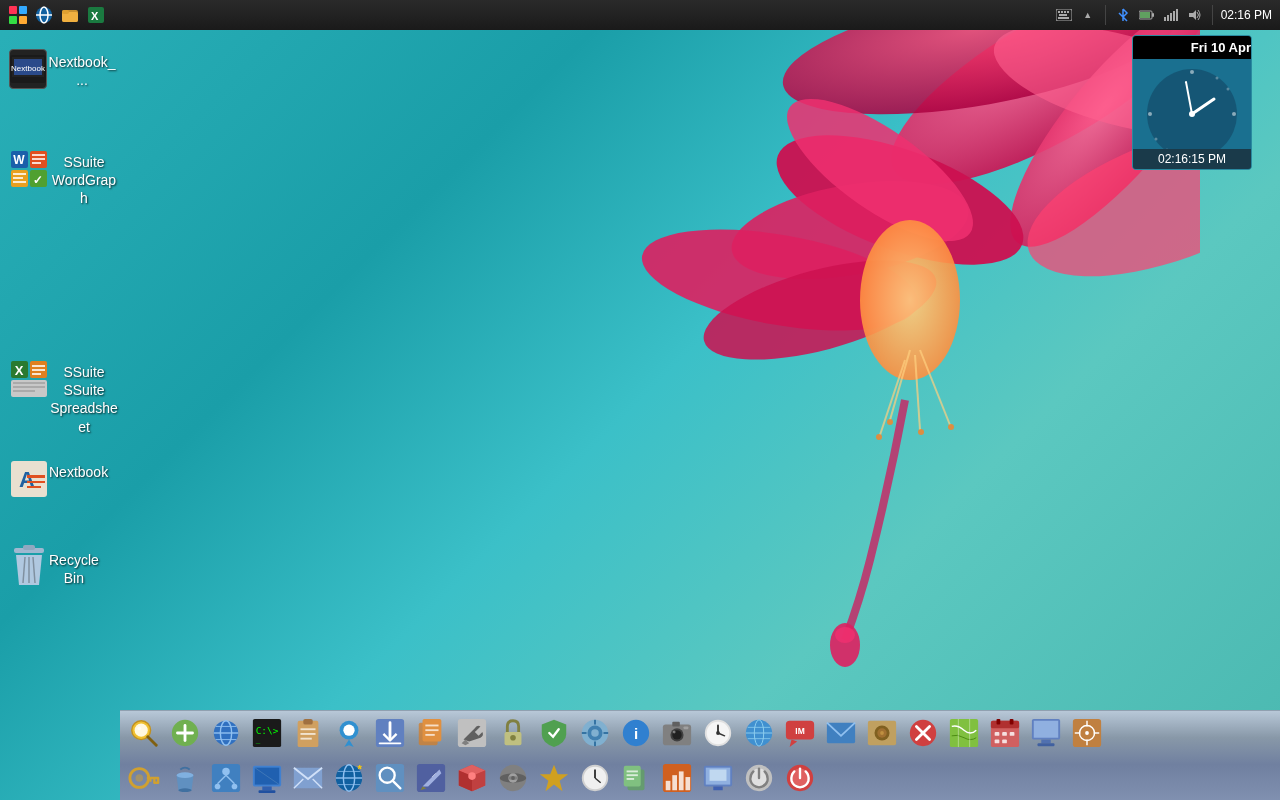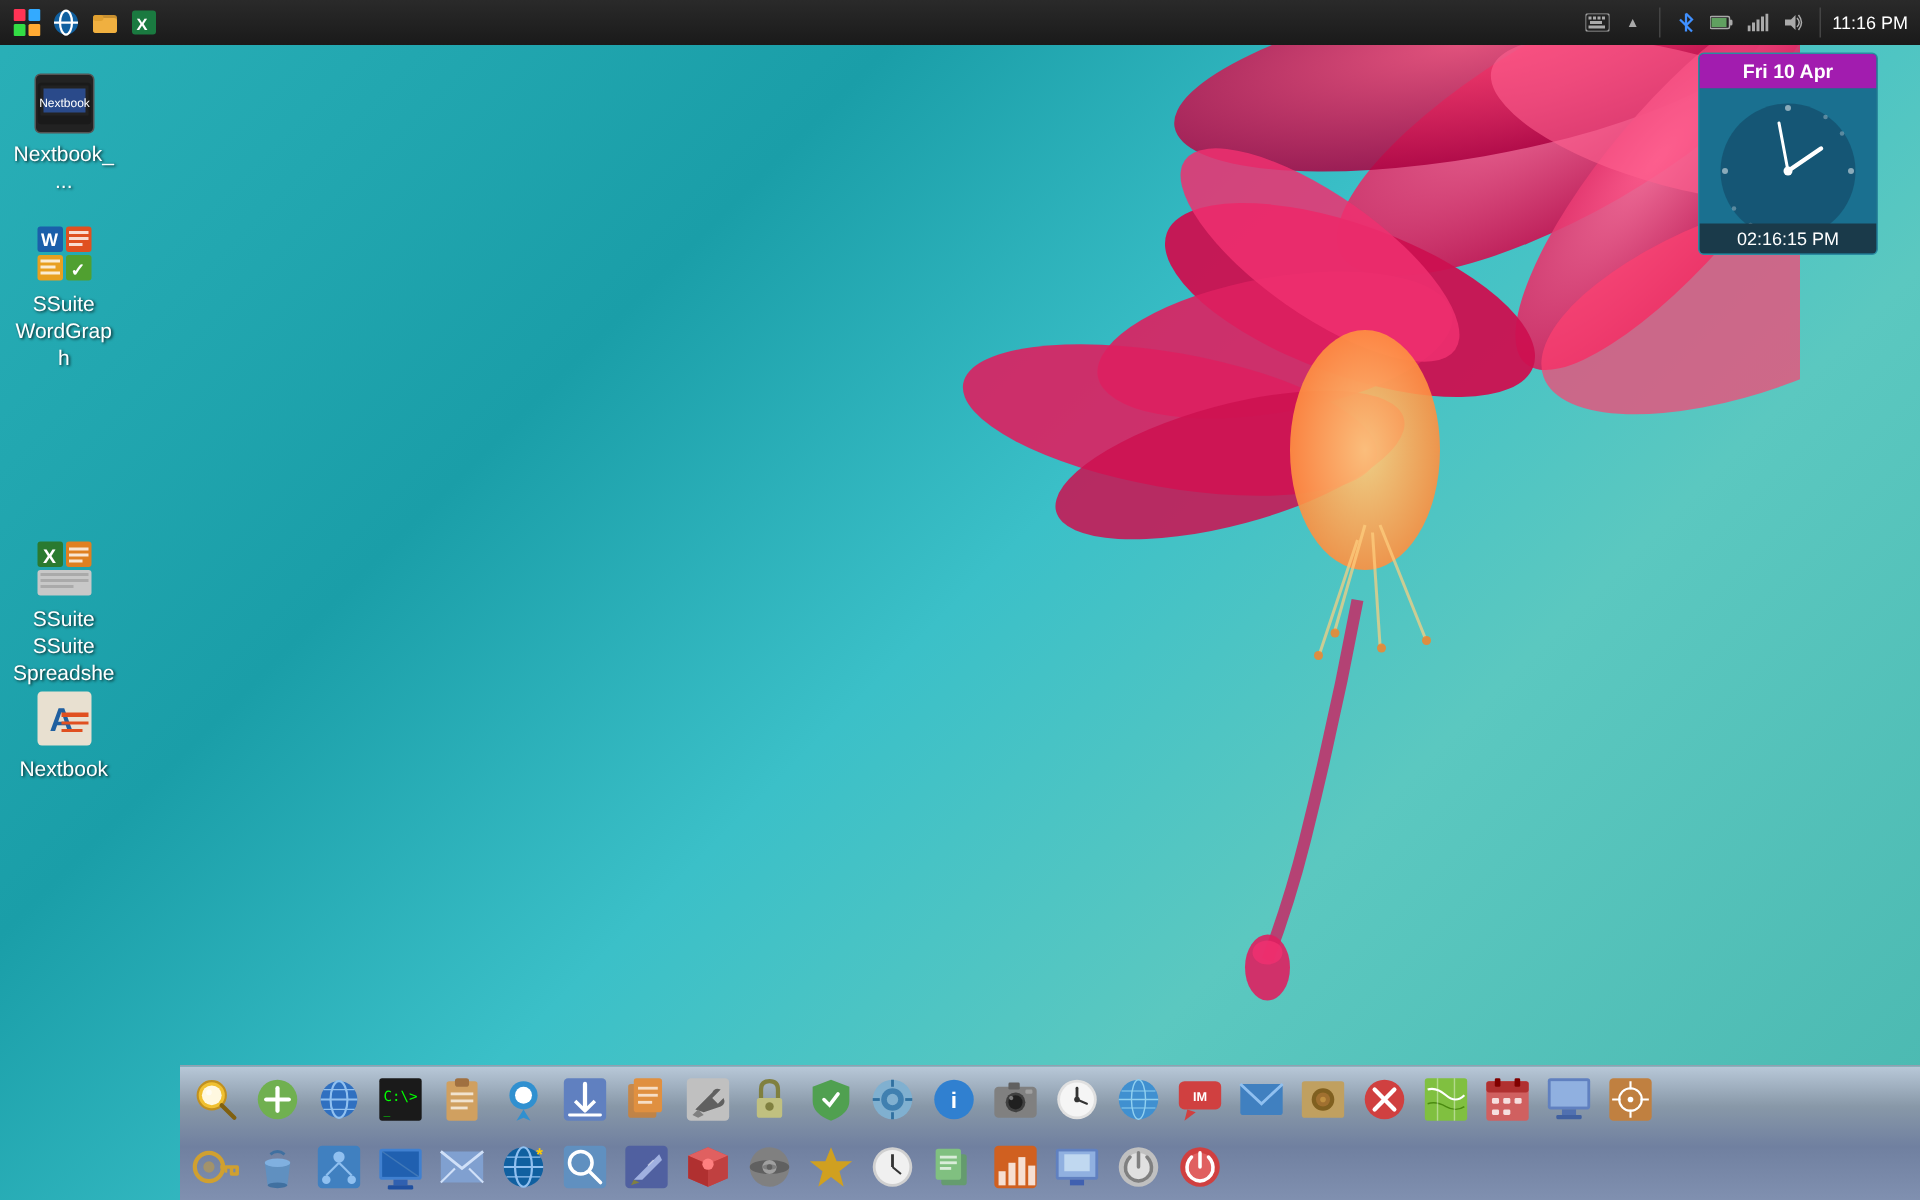--- a/index.html
+++ b/index.html
@@ -76,22 +76,21 @@
       justify-content: center;
       color: #ccc;
       font-size: 12px;
     }
 
     
     .desktop-icon {
       position: absolute;
       width: 75px;
       display: flex;
-      flex-direction: column;
-      align-items: center;
+      align-items: flex-start;
       cursor: pointer;
       padding: 4px;
     }
 
     .desktop-icon-label {
       color: #fff;
       font-size: 14px;
       text-align: center;
       margin-top: 4px;
       text-shadow: 1px 1px 2px rgba(0,0,0,0.8);
@@ -117,24 +116,24 @@
       right: 28px;
       width: 120px;
       background: #1a6a80;
       border: 1px solid #2a8aa0;
       border-radius: 4px;
       overflow: hidden;
       z-index: 50;
     }
 
     #clock-date-bar {
-      background: #a21caf;
+      background: #000000;
       color: #fff;
       font-size: 13px;
-      text-align: center;
+      text-align: right;
       padding: 4px 0;
       font-weight: bold;
     }
 
     #clock-face {
       width: 100%;
       height: 110px;
       background: #1a7090;
       display: flex;
       align-items: center;
@@ -331,21 +330,21 @@
         </svg>
       </div>
       <div class="systray-icon">
         <svg width="14" height="12" viewBox="0 0 14 12">
           <polygon points="1,4 5,4 8,1 8,11 5,8 1,8" fill="#aaa"></polygon>
           <path d="M9 3 Q12 6 9 9" stroke="#aaa" stroke-width="1" fill="none"></path>
           <path d="M10 1 Q14 6 10 11" stroke="#aaa" stroke-width="1" fill="none"></path>
         </svg>
       </div>
       <div class="taskbar-divider"></div>
-      <div style="color:#fff;font-size:12px;white-space:nowrap;">11:16 PM</div>
+      <div style="color:#fff;font-size:12px;white-space:nowrap;">02:16 PM</div>
     </div>
   </div>
 
   <div class="desktop-icon" style="top:45px;left:5px;">
     <div class="icon-box" style="background:#222;border:1px solid #555;">
       <svg width="36" height="28" viewBox="0 0 36 28">
         <rect x="0" y="0" width="36" height="28" fill="#1a1a1a" rx="3"></rect>
         <rect x="2" y="2" width="32" height="20" fill="#222"></rect>
         <rect x="4" y="4" width="28" height="16" fill="#2a4a8a"></rect>
         <text x="18" y="16" text-anchor="middle" fill="#fff" font-size="8">Nextbook</text>
@@ -399,20 +398,35 @@
         <rect x="2" y="2" width="36" height="36" rx="3" fill="#e8e0d0"></rect>
         <text x="10" y="28" fill="#2060a0" font-size="22" font-weight="bold">A</text>
         <rect x="18" y="16" width="18" height="3" fill="#e05020"></rect>
         <rect x="18" y="22" width="18" height="2" fill="#e05020"></rect>
         <rect x="18" y="27" width="14" height="2" fill="#e05020"></rect>
       </svg>
     </div>
     <span class="desktop-icon-label">Nextbook</span>
   </div>
 
+  <div class="desktop-icon" style="top:543px;left:5px;">
+    <div class="icon-box">
+      <svg width="40" height="44" viewBox="0 0 40 44">
+
+        <rect x="5" y="3" width="30" height="5" rx="2" fill="#a0b8d0"></rect>
+        <rect x="14" y="0" width="12" height="5" rx="2" fill="#90a8c0"></rect>
+
+        <path d="M7 10 L10 40 L30 40 L33 10 Z" fill="#b0c8e0"></path>
+        <line x1="16" y1="12" x2="14" y2="38" stroke="#8090a0" stroke-width="1.5"></line>
+        <line x1="20" y1="12" x2="20" y2="38" stroke="#8090a0" stroke-width="1.5"></line>
+        <line x1="24" y1="12" x2="26" y2="38" stroke="#8090a0" stroke-width="1.5"></line>
+      </svg>
+    </div>
+    <span class="desktop-icon-label">Recycle Bin</span>
+  </div>
 
   <div id="clock-widget">
     <div id="clock-date-bar">Fri  10 Apr</div>
     <div id="clock-face">
 
       <svg width="100" height="100" viewBox="0 0 100 100">
 
         <circle cx="50" cy="50" r="45" fill="rgba(20,80,110,0.8)"></circle>
 
         <circle cx="50" cy="8" r="2" fill="rgba(255,255,255,0.5)"></circle>

